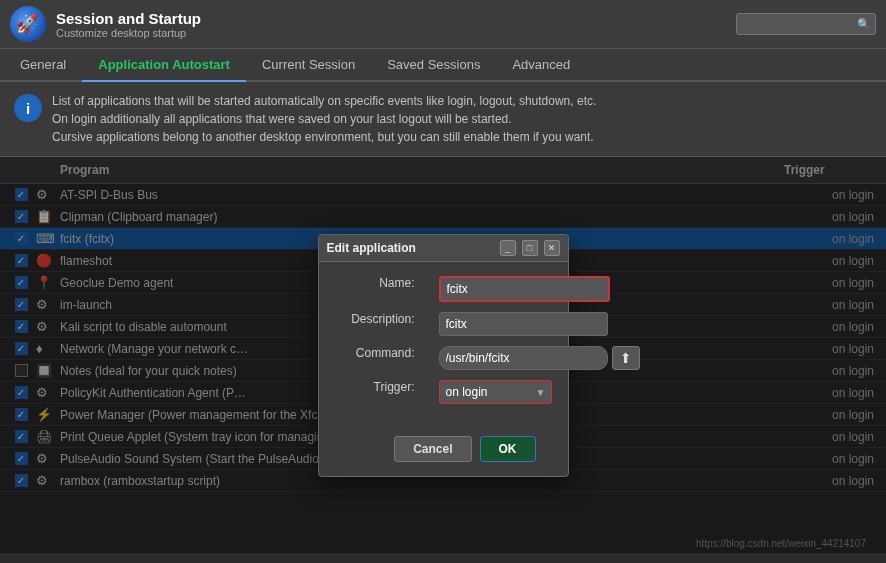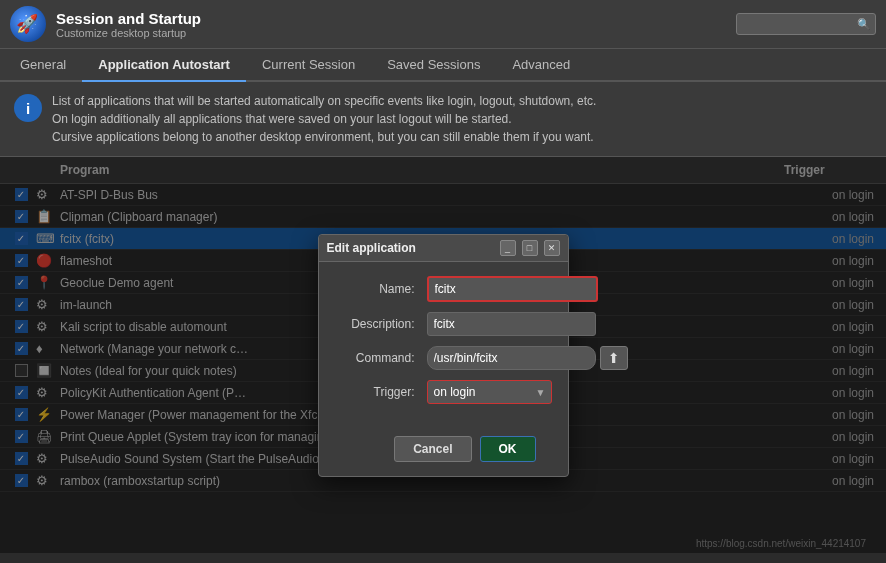--- a/index.html
+++ b/index.html
@@ -75,21 +75,21 @@
     .tab {
       padding: 8px 16px;
       cursor: pointer;
       font-size: 13px;
       color: #bbb;
       border-bottom: 2px solid transparent;
       margin-bottom: -2px;
       white-space: nowrap;
     }
     .tab.active {
-      color: #e5e5e5;
+      color: #22c55e;
       border-bottom: 2px solid #5aa0f0;
       font-weight: bold;
     }
 
     
     .info-banner {
       background: #3a3a3a;
       display: flex;
       align-items: flex-start;
       gap: 10px;
@@ -223,23 +223,22 @@
       display: flex; align-items: center; justify-content: center;
       font-size: 9px;
       color: #ddd;
       cursor: pointer;
     }
     .modal-body {
       padding: 14px 16px;
     }
     .form-row {
       display: flex;
-      align-items: center;
       margin-bottom: 10px;
-      gap: 12px;
+      gap: 24px;
     }
     .form-label {
       width: 80px;
       text-align: right;
       font-size: 12px;
       color: #ccc;
       flex-shrink: 0;
     }
     .form-input {
       flex: 1;

